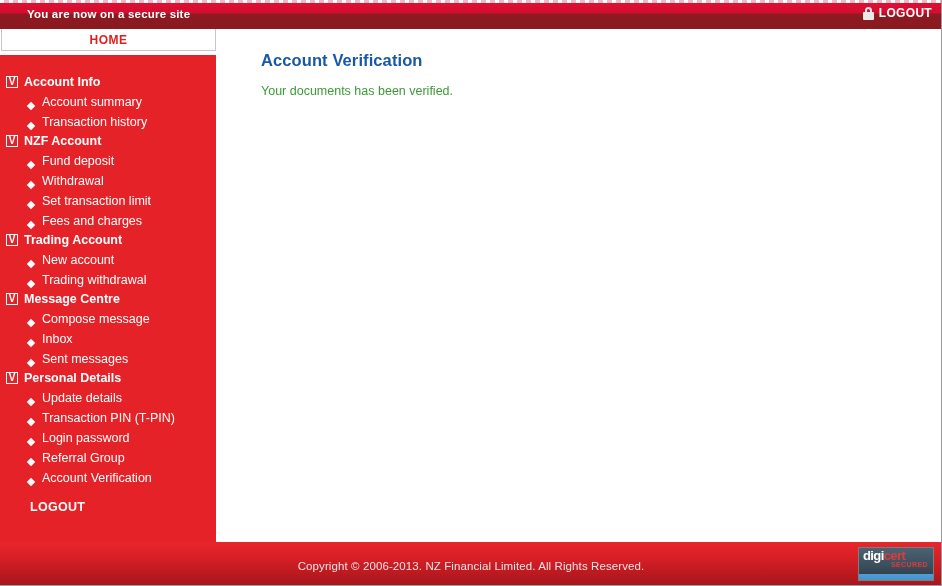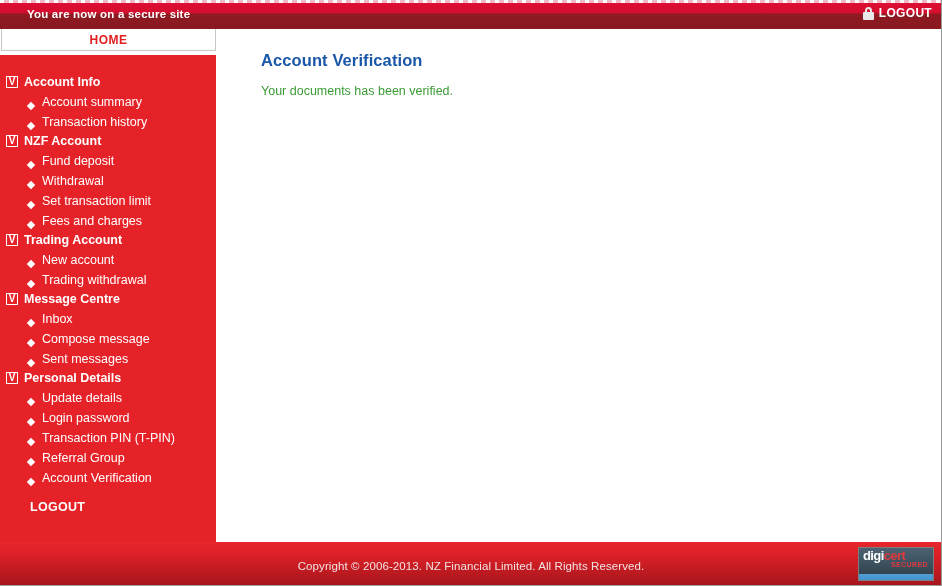--- a/index.html
+++ b/index.html
@@ -349,45 +349,45 @@
         <div class="nav-item">
           <span class="bullet"></span>
           <span class="nav-item-label">Trading withdrawal</span>
         </div>
         <div class="nav-section">
           <span class="v-toggle">V</span>
           <span class="nav-section-label">Message Centre</span>
         </div>
         <div class="nav-item">
           <span class="bullet"></span>
+          <span class="nav-item-label">Compose message</span>
+        </div>
+        <div class="nav-item">
+          <span class="bullet"></span>
           <span class="nav-item-label">Inbox</span>
-        </div>
-        <div class="nav-item">
-          <span class="bullet"></span>
-          <span class="nav-item-label">Compose message</span>
         </div>
         <div class="nav-item">
           <span class="bullet"></span>
           <span class="nav-item-label">Sent messages</span>
         </div>
         <div class="nav-section">
           <span class="v-toggle">V</span>
           <span class="nav-section-label">Personal Details</span>
         </div>
         <div class="nav-item">
           <span class="bullet"></span>
           <span class="nav-item-label">Update details</span>
         </div>
         <div class="nav-item">
           <span class="bullet"></span>
+          <span class="nav-item-label">Transaction PIN (T-PIN)</span>
+        </div>
+        <div class="nav-item">
+          <span class="bullet"></span>
           <span class="nav-item-label">Login password</span>
-        </div>
-        <div class="nav-item">
-          <span class="bullet"></span>
-          <span class="nav-item-label">Transaction PIN (T-PIN)</span>
         </div>
         <div class="nav-item">
           <span class="bullet"></span>
           <span class="nav-item-label">Referral Group</span>
         </div>
         <div class="nav-item">
           <span class="bullet"></span>
           <span class="nav-item-label">Account Verification</span>
         </div>
       </div>

